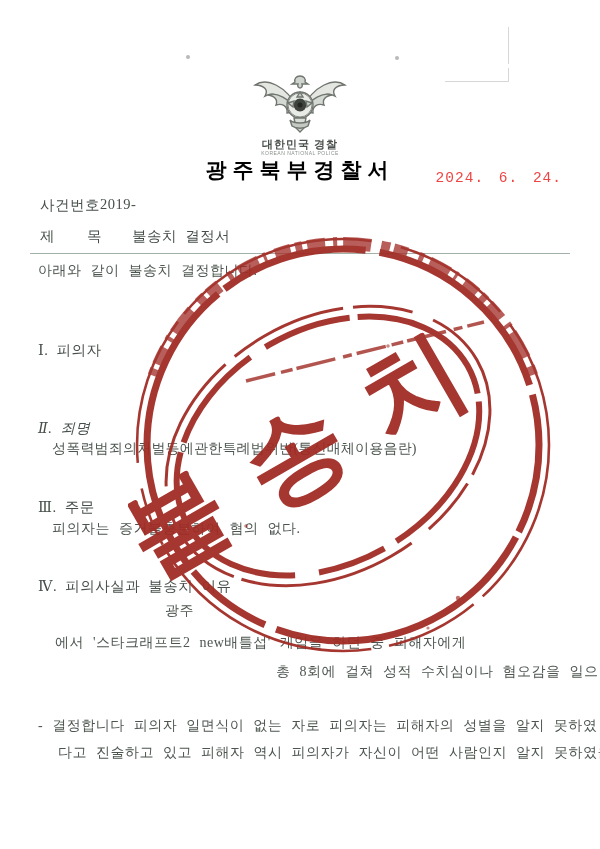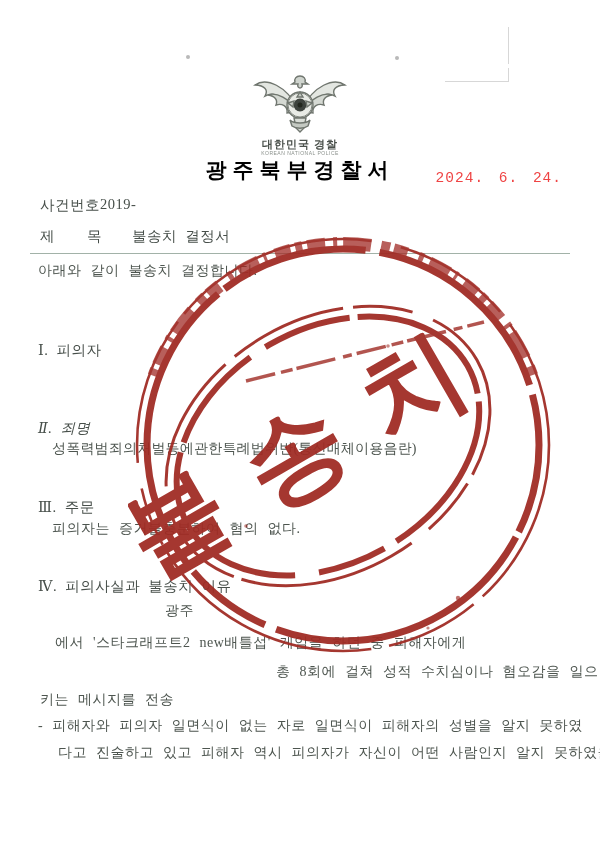--- a/index.html
+++ b/index.html
@@ -85,22 +85,21 @@
   <div class="abs doc-line" style="left:52px;top:440px;letter-spacing:0.2px;word-spacing:1px;">성폭력범죄의처벌등에관한특례법위반(통신매체이용음란)</div>
 
   <div class="abs heading-line" style="left:38px;top:498px;">Ⅲ. 주문</div>
   <div class="abs doc-line" style="left:52px;top:520px;">피의자는 증거불충분하여 혐의 없다.</div>
 
   <div class="abs heading-line" style="left:38px;top:577px;">Ⅳ. 피의사실과 불송치 이유</div>
 
   <div class="abs doc-line" style="left:165px;top:602px;">광주</div>
   <div class="abs doc-line" style="left:55px;top:634px;">에서 '스타크래프트2 new배틀섭' 게임을 하던 중 피해자에게</div>
   <div class="abs doc-line" style="left:240px;top:663px;margin-left:36px;">총 8회에 걸쳐 성적 수치심이나 혐오감을 일으</div>
-  <div class="abs doc-line" style="left:40px;top:691px;">키는 메시지를 전송</div>
-  <div class="abs doc-line" style="left:38px;top:717px;">- 피해자와 피의자 일면식이 없는 자로 일면식이 피해자의 성별을 알지 못하였</div>
+  <div class="abs doc-line" style="left:38px;top:717px;">- 결정합니다 피의자 일면식이 없는 자로 피의자는 피해자의 성별을 알지 못하였</div>
   <div class="abs doc-line" style="left:58px;top:744px;">다고 진술하고 있고 피해자 역시 피의자가 자신이 어떤 사람인지 알지 못하였을</div>
 
   <svg class="abs stamp-svg" viewBox="0 0 434 436" style="opacity:0.94;">
     <g stroke="#a02b24" fill="none">
 
       <circle cx="215" cy="219" r="206" stroke-width="2.6" stroke-dasharray="170 12 95 18 240 8 60 26 150 10 210 30 120 16"></circle>
 
       <circle cx="215" cy="219" r="196" stroke-width="7" stroke-dasharray="130 6 280 12 90 10 300 8 150 14 210 10" stroke-dashoffset="40"></circle>
 
       <path d="M 26 150 A 201 201 0 0 1 404 150" stroke-width="13" opacity="0.8" stroke-dasharray="7 5 18 8 4 6 28 10 9 4 14 12 5 7 22 6 3 9 16 5"></path>

